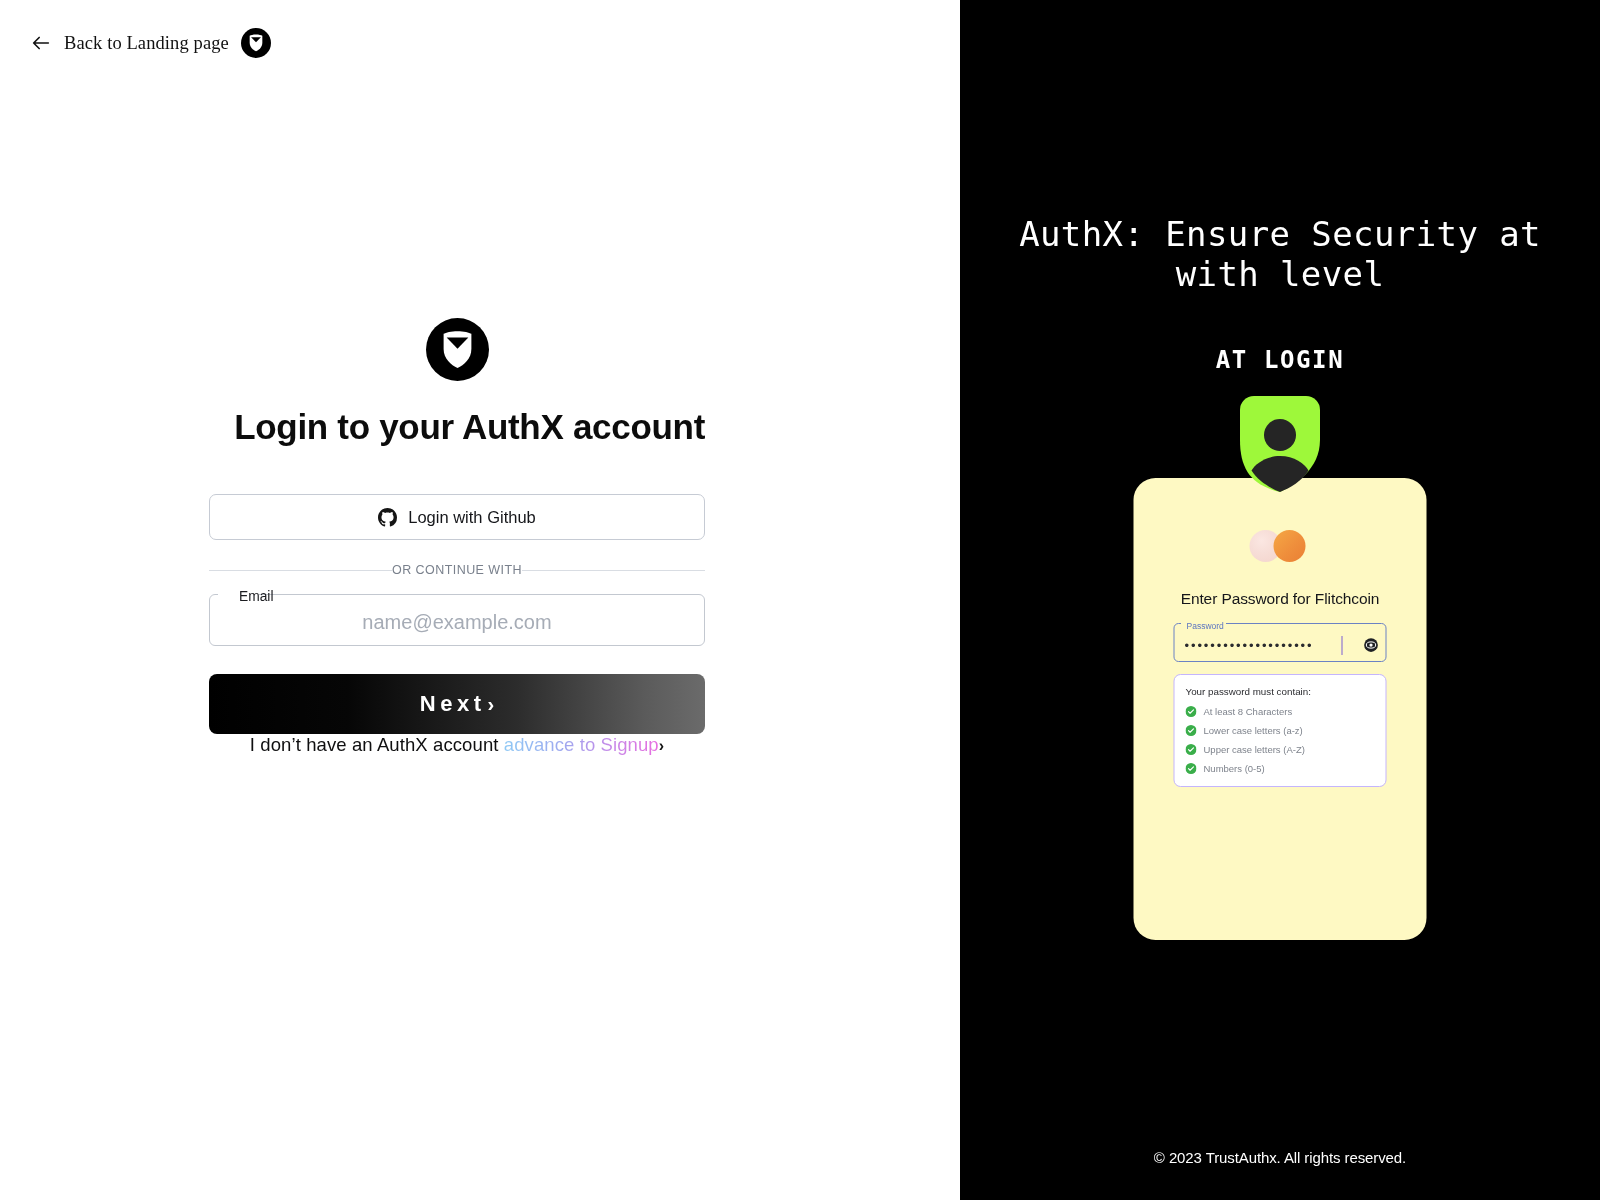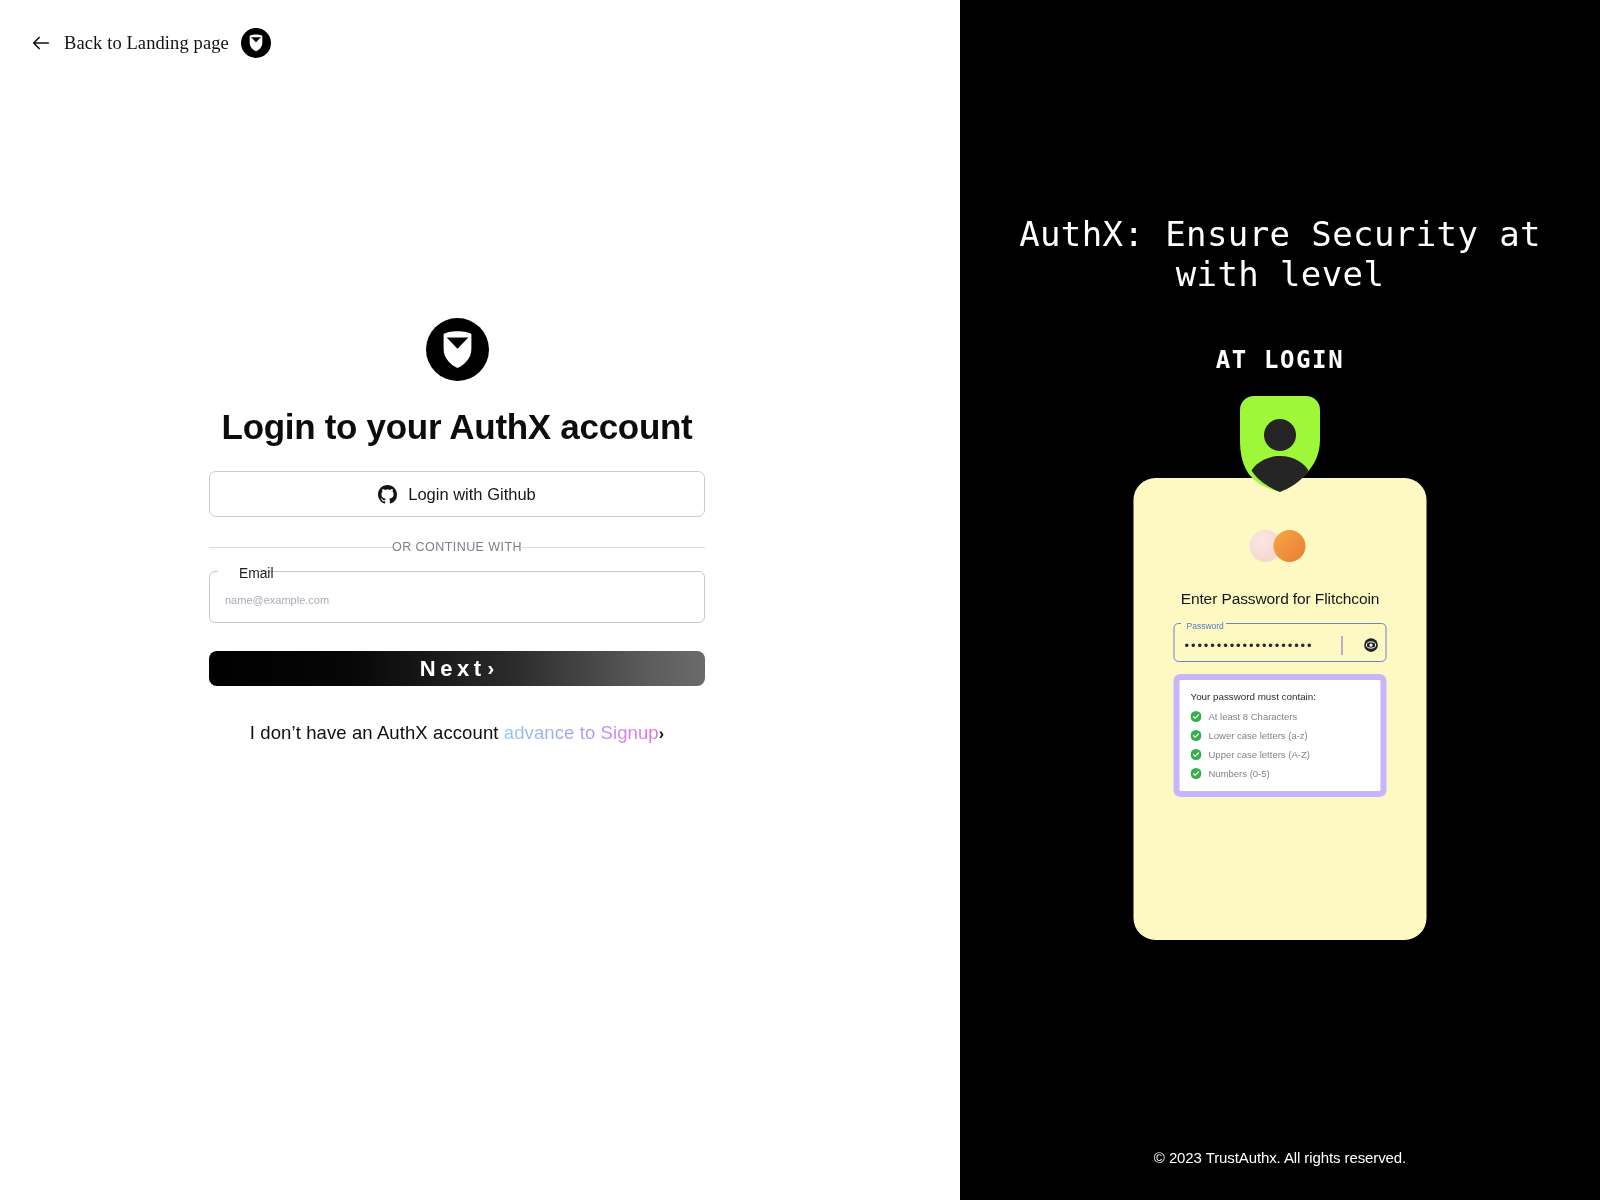--- a/index.html
+++ b/index.html
@@ -33,26 +33,26 @@
 
   .login-col {
     position: absolute;
     left: 209px; top: 318px;
     width: 496px;
   }
   .logo-wrap { display: flex; justify-content: center; margin-bottom: 26px; }
   .logo-mark { width: 63px; height: 63px; display: block; }
 
   .login-title {
-    text-align: center;
+    text-align: right;
     font-size: 35px;
     font-weight: bold;
     color: #0c0c0c;
     letter-spacing: -.3px;
-    margin-bottom: 24px;
+    margin-bottom: 47px;
     white-space: nowrap;
   }
 
   .github-btn {
     width: 100%; height: 46px;
     border: 1px solid #c6cbd4;
     border-radius: 7px;
     background: #fff;
     display: flex; align-items: center; justify-content: center; gap: 11px;
     font-size: 16.5px; color: #15161a;
@@ -97,38 +97,38 @@
     top: -10px; left: 29px;
     font-size: 13.8px;
     color: #1b1c20;
     background: transparent;
     padding: 0 1px;
   }
   .field input {
     width: 100%; height: 100%;
     border: none; outline: none; background: transparent;
     padding: 0 16px;
-    font-size: 11px;
+    font-size: 20px;
     color: #15803d;
     font-family: "Liberation Sans", sans-serif;
+    text-align: center;
   }
   .field input::placeholder { color: #a6acb6; }
 
   .next-btn {
-    width: 100%; height: 35px;
+    width: 100%; height: 60px;
     border: none; border-radius: 8px;
     background: linear-gradient(90deg, #000000 0%, #060606 28%, #2c2c2c 62%, #5b5b5b 88%, #6b6b6b 100%);
     color: #fff;
     font-size: 22px;
     font-weight: bold;
     letter-spacing: 4.5px;
     cursor: pointer;
     display: flex; align-items: center; justify-content: center;
     font-family: "Liberation Sans", sans-serif;
-    margin-bottom: 36px;
   }
   .next-chev { margin-left: 2px; font-weight: bold; font-size: 20px; letter-spacing: 0; }
 
   .signup-line {
     text-align: center;
     font-size: 18.5px;
     color: #0f0f10;
     white-space: nowrap;
     letter-spacing: .1px;
   }
@@ -249,21 +249,21 @@
   }
   .pw-eye {
     position: absolute;
     right: 8px; top: 50%; transform: translateY(-50%);
     width: 15px; height: 15px; cursor: pointer;
   }
 
   .pw-rules {
     width: 213px;
     margin: 0 auto;
-    border: 6px solid #c4b5fd;
+    border: 1px solid #c4b5fd;
     border-radius: 7px;
     padding: 11px 11px 12px 11px;
     background: #fff;
   }
   .pw-rules-title {
     font-size: 9.8px; color: #2b2c30; margin-bottom: 9px; font-weight: normal;
   }
   .pw-rule {
     display: flex; align-items: center; gap: 7px;
     margin-bottom: 8px;

